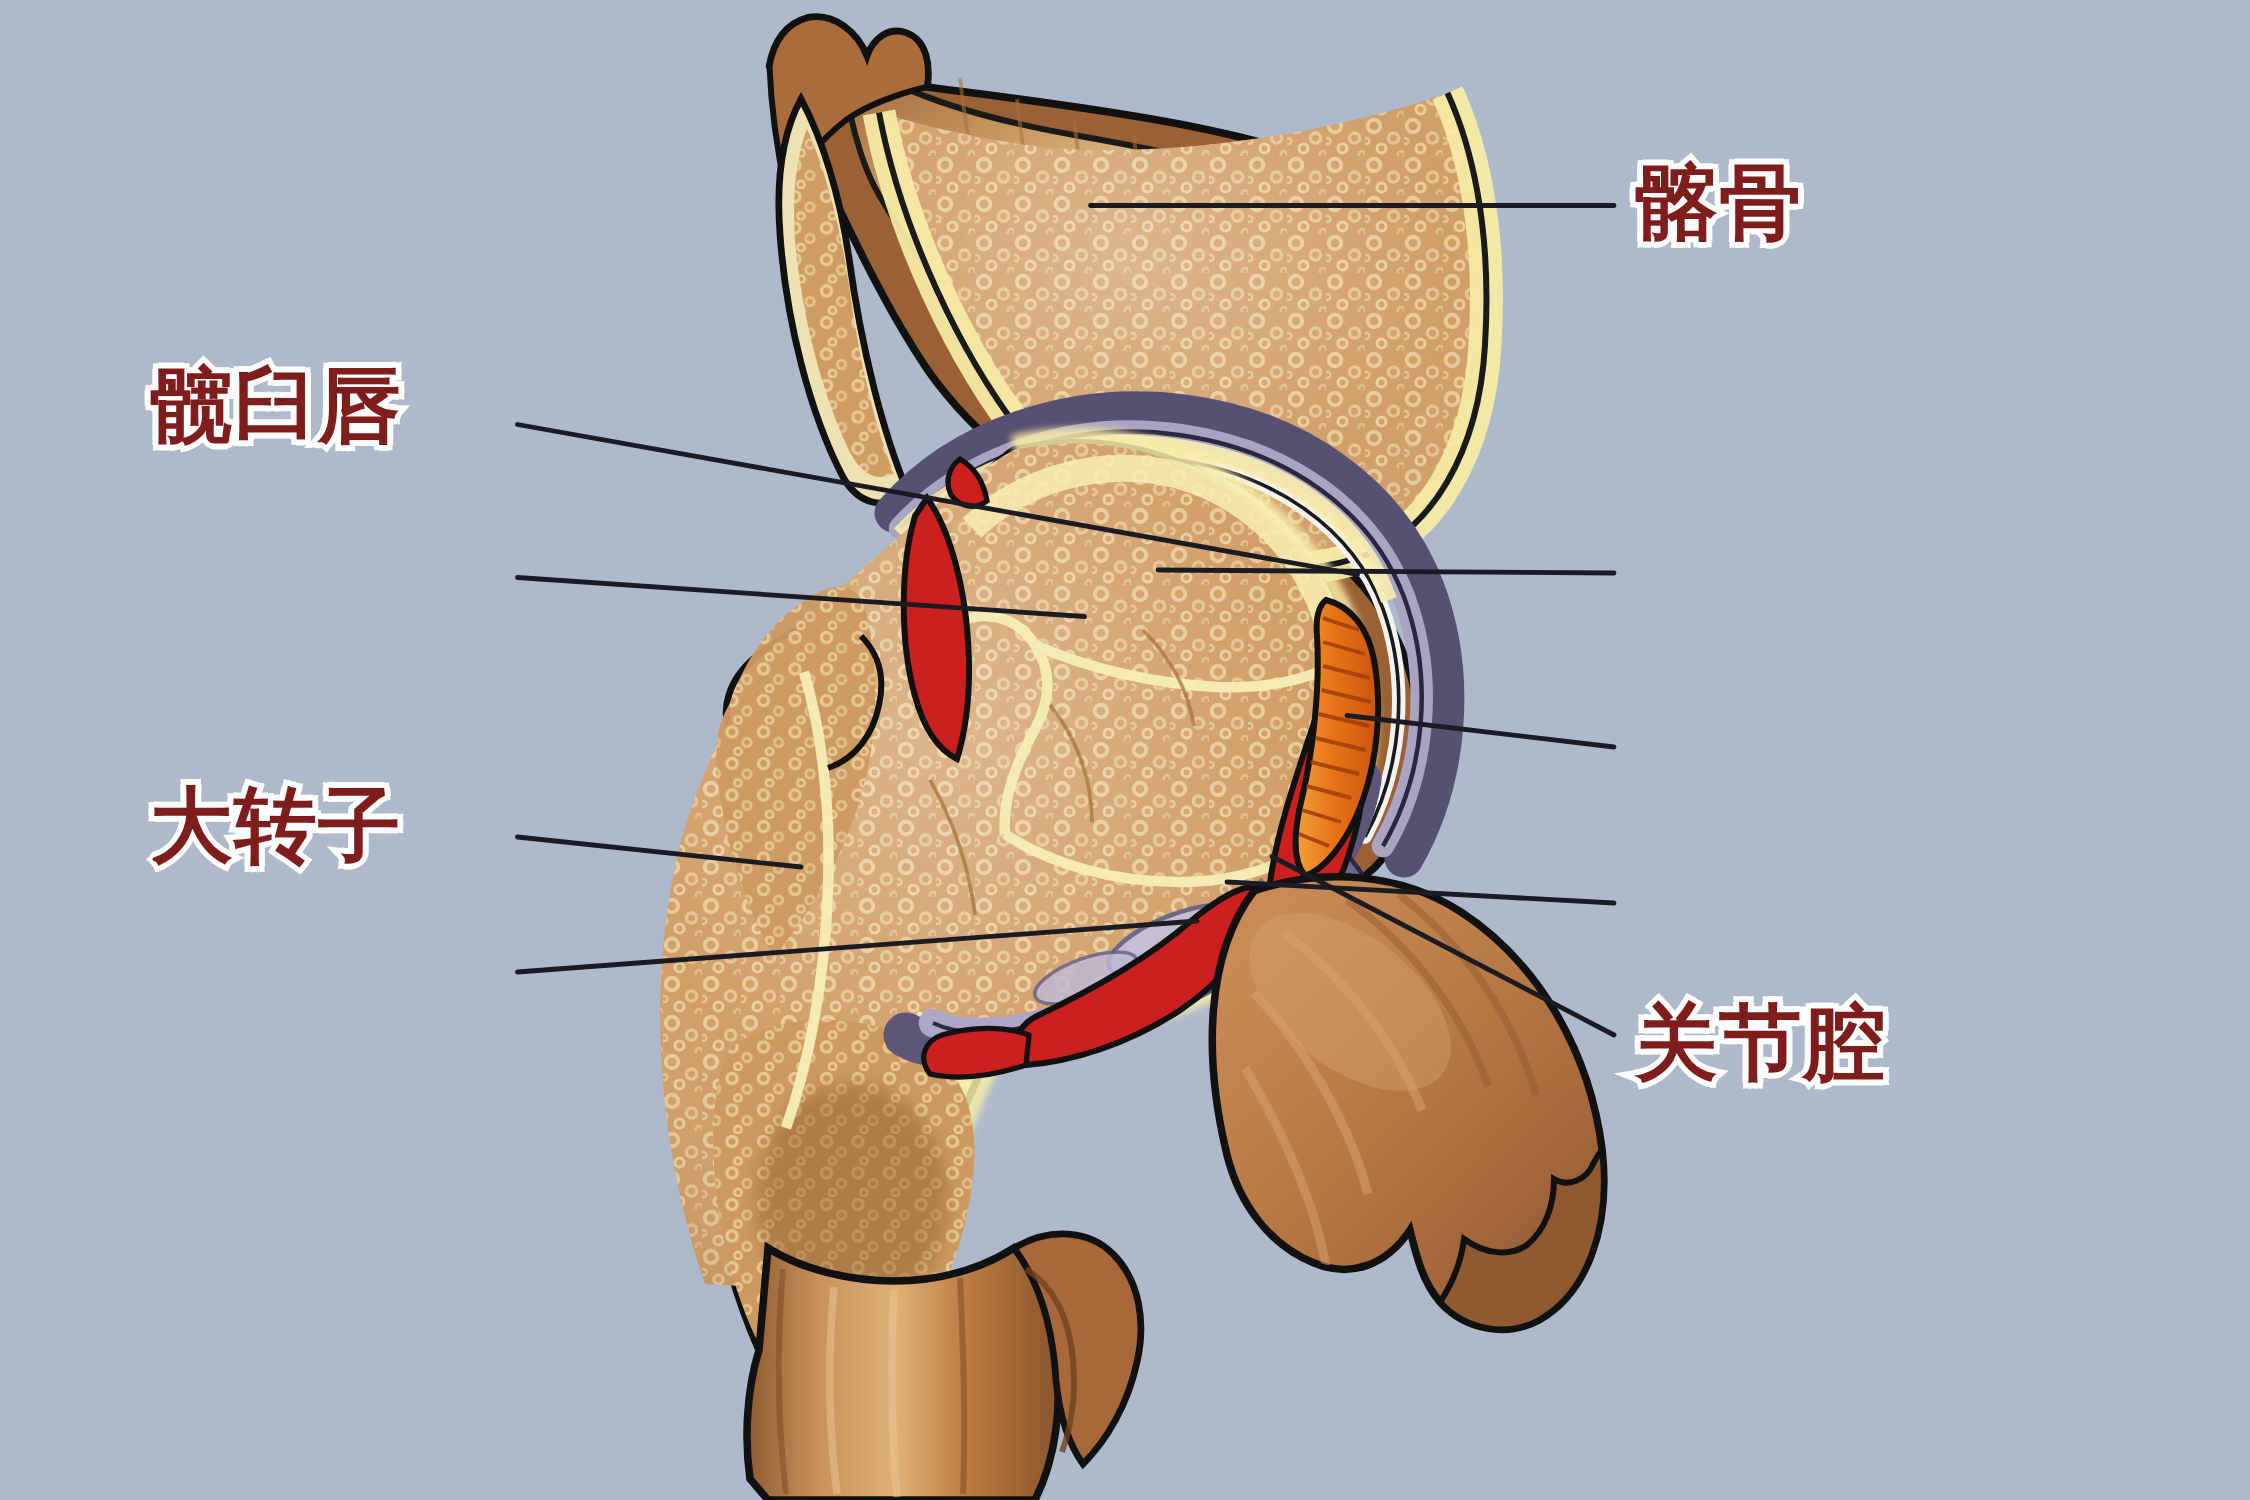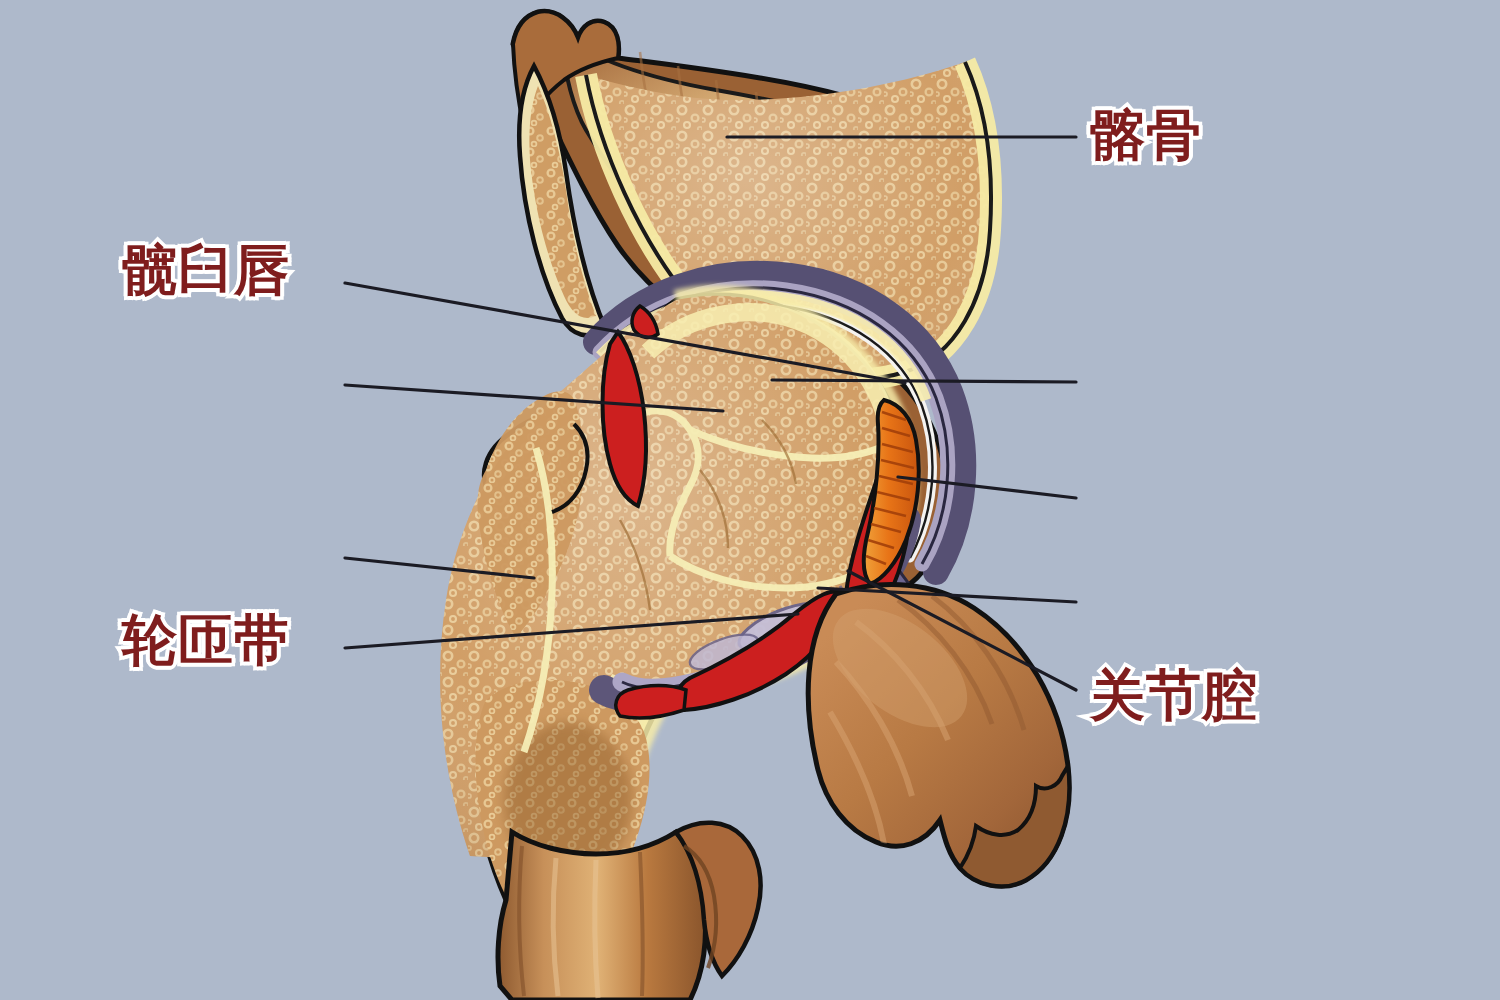--- a/index.html
+++ b/index.html
@@ -32,21 +32,21 @@
     paint-order: stroke fill;
     text-shadow:
        3px 0 0 #fff, -3px 0 0 #fff, 0 3px 0 #fff, 0 -3px 0 #fff,
        2px 2px 0 #fff, -2px 2px 0 #fff, 2px -2px 0 #fff, -2px -2px 0 #fff,
        4px 0 0 #fff, -4px 0 0 #fff, 0 4px 0 #fff, 0 -4px 0 #fff;
   }
   .label .inner {
     position: relative;
   }
   .label.right { text-align: left; }
-  .label.left  { text-align: center; margin-left: 22px; }
+  .label.left  { text-align: center; }
 </style>
 </head>
 <body>
 
 <div id="stage">
 
   <svg class="art" viewBox="0 0 1500 1000">
     <defs>
 
       <pattern id="trabPat" width="26" height="26" patternUnits="userSpaceOnUse">
@@ -364,18 +364,18 @@
       <line x1="1076" y1="690" x2="848" y2="571"></line>
 
       <line x1="345" y1="283" x2="905" y2="383"></line>
       <line x1="345" y1="385" x2="723" y2="411"></line>
       <line x1="345" y1="558" x2="534" y2="578"></line>
       <line x1="345" y1="648" x2="798" y2="614"></line>
     </g>
   </svg>
 
   <div class="label left" style="left:100px; top:243px;"><span class="inner">髋臼唇</span></div>
-  <div class="label left" style="left:100px; top:613px;"><span class="inner">轮匝带</span></div>
+  <div class="label left" style="left:100px; top:523px;"><span class="inner">大转子</span></div>
 
   <div class="label right" style="left:1090px; top:108px;"><span class="inner">髂骨</span></div>
   <div class="label right" style="left:1090px; top:668px;"><span class="inner">关节腔</span></div>
 
 </div>
 
 </body></html>

